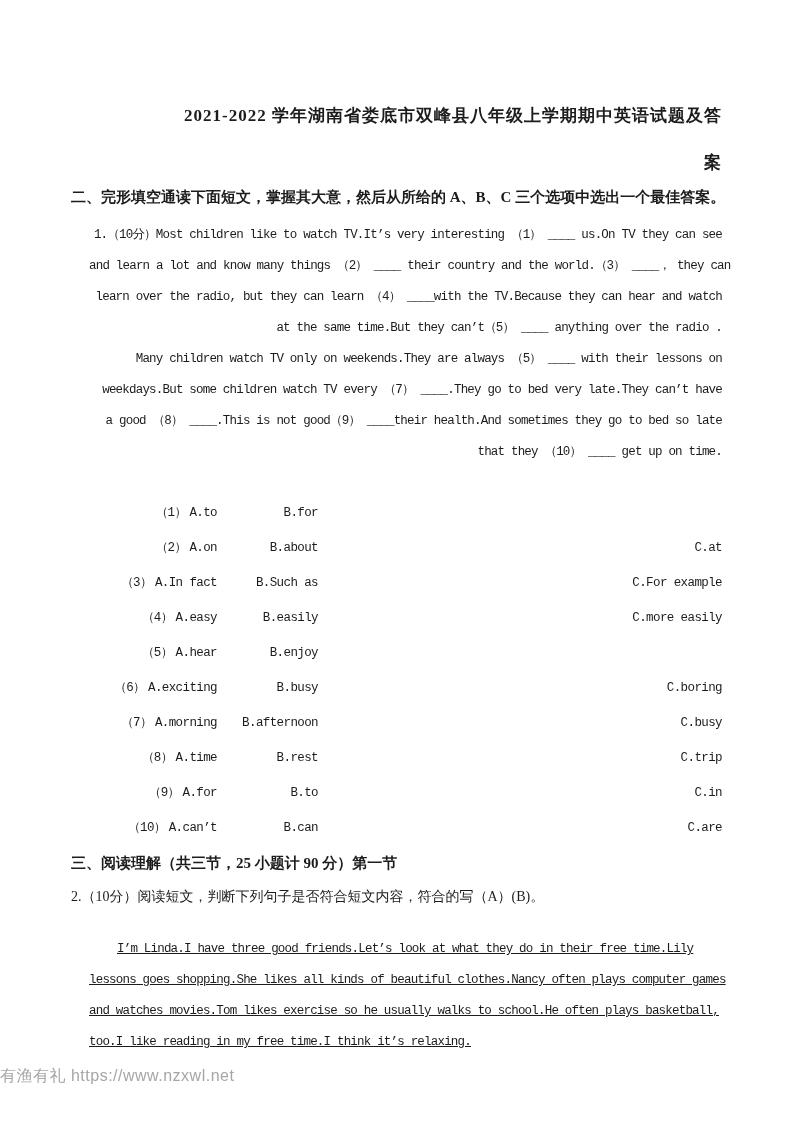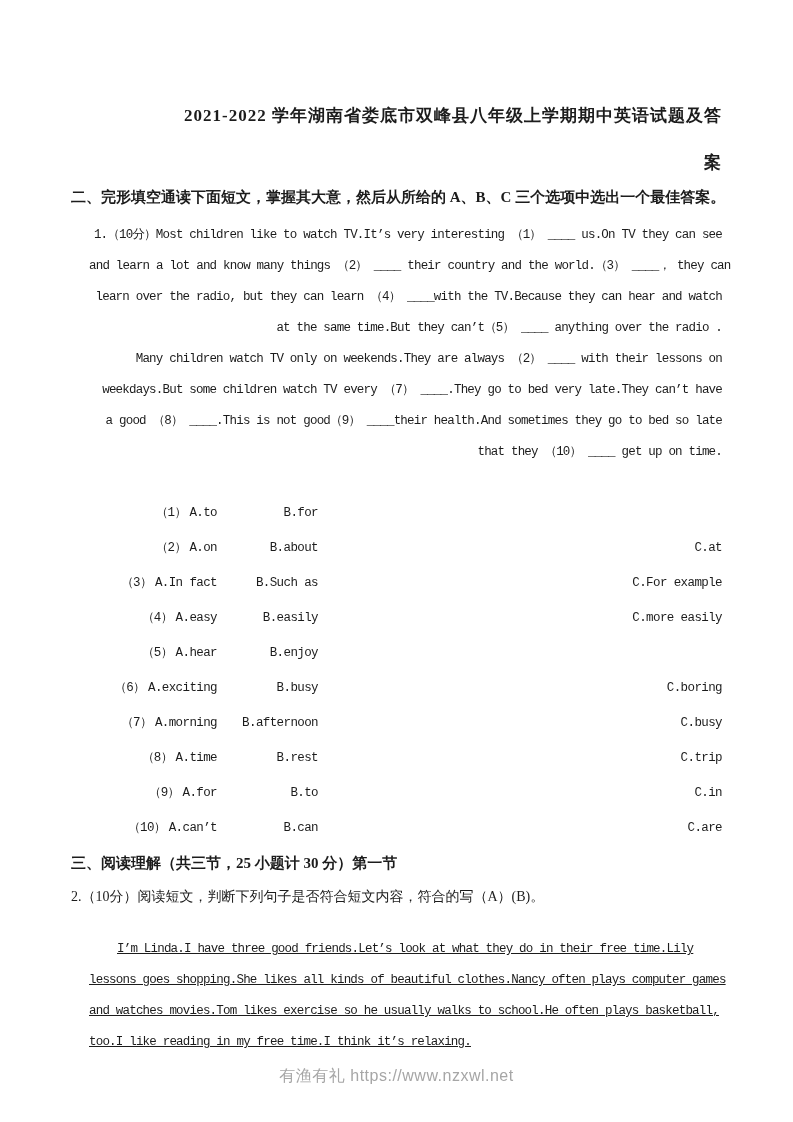--- a/index.html
+++ b/index.html
@@ -29,21 +29,21 @@
   .opt-b { width:101px; }
   .opt-c { flex:1; }
   .h3 { margin-top:6px; }
   .q2-intro {
     font-family:"Liberation Serif","DejaVu Serif",serif;
     font-size:14px; line-height:22px; margin-top:12px; white-space:nowrap;
   }
   .passage { margin-top:26px;text-decoration:underline; }
   .passage .body-line:first-of-type { margin-left:46px; }
   .footer {
-    position:absolute; left:0; right:0; top:1066px; text-align:center;
+    position:absolute; left:0; right:0; top:1066px; 
     font-family:"Liberation Sans","DejaVu Sans",sans-serif;
     font-size:16px; color:#a6a6a6; letter-spacing:0.5px;
   }
 </style>
 </head>
 <body>
 
 <div class="page">
   <div class="content">
 
@@ -58,21 +58,21 @@
           <div class="body-line">1.（10分）Most children like to watch TV.It’s very interesting （1） ____ us.On TV they can see</div>
 
           <div class="body-line">and learn a lot and know many things （2） ____ their country and the world.（3） ____， they can</div>
 
           <div class="body-line">learn over the radio, but they can learn （4） ____with the TV.Because they can hear and watch</div>
 
           <div class="body-line">at the same time.But they can’t（5） ____ anything over the radio .</div>
         </div>
       <div class="para para-cont">
 
-          <div class="body-line">Many children watch TV only on weekends.They are always （2） ____ with their lessons on</div>
+          <div class="body-line">Many children watch TV only on weekends.They are always （5） ____ with their lessons on</div>
 
           <div class="body-line">weekdays.But some children watch TV every （7） ____.They go to bed very late.They can’t have</div>
 
           <div class="body-line">a good （8） ____.This is not good（9） ____their health.And sometimes they go to bed so late</div>
 
           <div class="body-line">that they （10） ____ get up on time.</div>
         </div>
 
       <div class="options">
 
@@ -129,21 +129,21 @@
           </div>
 
           <div class="opt-row">
             <div class="opt-first"><span class="opt-n">（10）</span><span>A.can’t</span></div>
             <div class="opt-b">B.can</div>
             <div class="opt-c">C.are</div>
           </div>
         </div>
     </div>
 
-    <div class="sec-heading h3">三、阅读理解（共三节，25 小题计 30 分）第一节</div>
+    <div class="sec-heading h3">三、阅读理解（共三节，25 小题计 90 分）第一节</div>
     <div class="q2-intro">2.（10分）阅读短文，判断下列句子是否符合短文内容，符合的写（A）(B)。</div>
 
     <div class="para passage">
 
         <div class="body-line">I’m Linda.I have three good friends.Let’s look at what they do in their free time.Lily</div>
 
         <div class="body-line">lessons goes shopping.She likes all kinds of beautiful clothes.Nancy often plays computer games</div>
 
         <div class="body-line">and watches movies.Tom likes exercise so he usually walks to school.He often plays basketball,</div>
 

